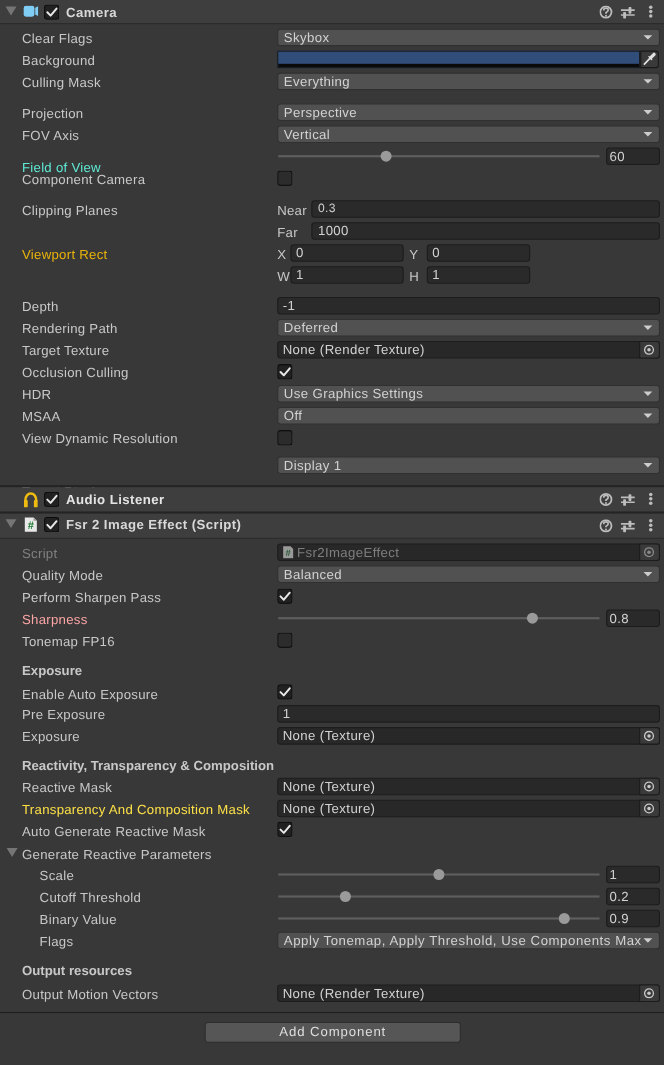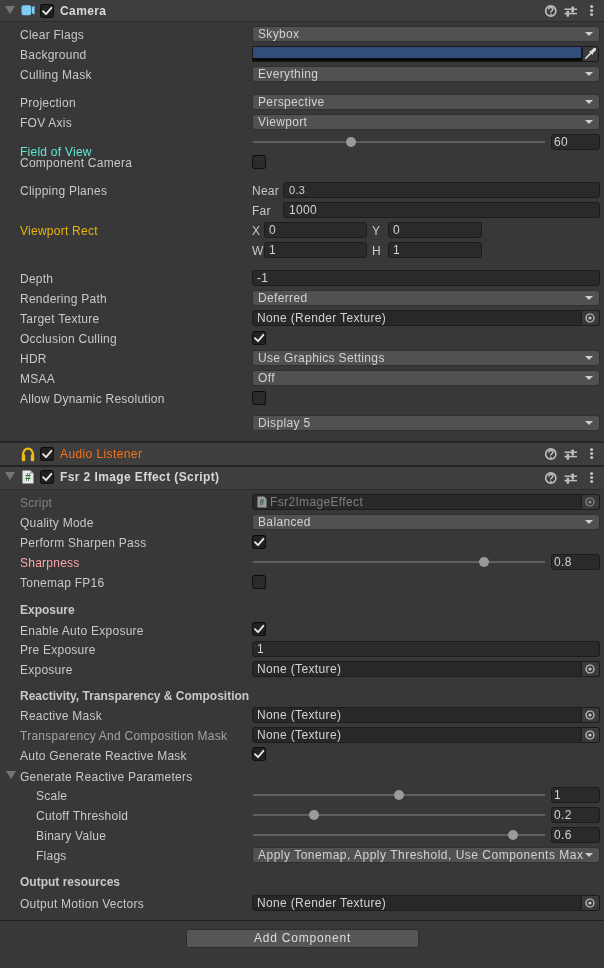--- a/index.html
+++ b/index.html
@@ -47,21 +47,21 @@
 <div style="position:absolute;left:20px;top:67px;height:16px;line-height:16px;color:#c8c8c8;font-size:12px;letter-spacing:0.25px;white-space:nowrap">Culling Mask</div>
 <div style="position:absolute;left:252px;top:66px;width:348px;height:16px;background:#515151;border:1px solid #303030;border-radius:3px;box-sizing:border-box"></div>
 <div style="position:absolute;left:258px;top:66px;height:16px;line-height:16px;color:#d2d2d2;font-size:12px;letter-spacing:0.35px;white-space:nowrap">Everything</div>
 <div style="position:absolute;left:585px;top:72px;width:0;height:0;border-left:4px solid transparent;border-right:4px solid transparent;border-top:4px solid #cdcdcd"></div>
 <div style="position:absolute;left:20px;top:95px;height:16px;line-height:16px;color:#c8c8c8;font-size:12px;letter-spacing:0.25px;white-space:nowrap">Projection</div>
 <div style="position:absolute;left:252px;top:94px;width:348px;height:16px;background:#515151;border:1px solid #303030;border-radius:3px;box-sizing:border-box"></div>
 <div style="position:absolute;left:258px;top:94px;height:16px;line-height:16px;color:#d2d2d2;font-size:12px;letter-spacing:0.35px;white-space:nowrap">Perspective</div>
 <div style="position:absolute;left:585px;top:100px;width:0;height:0;border-left:4px solid transparent;border-right:4px solid transparent;border-top:4px solid #cdcdcd"></div>
 <div style="position:absolute;left:20px;top:115px;height:16px;line-height:16px;color:#c8c8c8;font-size:12px;letter-spacing:0.25px;white-space:nowrap">FOV Axis</div>
 <div style="position:absolute;left:252px;top:114px;width:348px;height:16px;background:#515151;border:1px solid #303030;border-radius:3px;box-sizing:border-box"></div>
-<div style="position:absolute;left:258px;top:114px;height:16px;line-height:16px;color:#d2d2d2;font-size:12px;letter-spacing:0.35px;white-space:nowrap">Viewport</div>
+<div style="position:absolute;left:258px;top:114px;height:16px;line-height:16px;color:#d2d2d2;font-size:12px;letter-spacing:0.35px;white-space:nowrap">Vertical</div>
 <div style="position:absolute;left:585px;top:120px;width:0;height:0;border-left:4px solid transparent;border-right:4px solid transparent;border-top:4px solid #cdcdcd"></div>
 <div style="position:absolute;left:20px;top:144px;height:16px;line-height:16px;color:#5eead4;font-size:12px;letter-spacing:0.25px;white-space:nowrap">Field of View</div>
 <div style="position:absolute;left:253px;top:141px;width:292px;height:2px;background:#5e5e5e"></div>
 <div style="position:absolute;left:346px;top:137px;width:10px;height:10px;border-radius:50%;background:#9a9a9a"></div>
 <div style="position:absolute;left:551px;top:134px;width:49px;height:16px;background:#2a2a2a;border:1px solid #1c1c1c;border-radius:3px;box-sizing:border-box"></div>
 <div style="position:absolute;left:554px;top:134px;height:16px;line-height:16px;color:#d2d2d2;font-size:12px;letter-spacing:0.35px;white-space:nowrap">60</div>
 <div style="position:absolute;left:20px;top:155px;height:16px;line-height:16px;color:#c8c8c8;font-size:12px;letter-spacing:0.25px;white-space:nowrap">Component Camera</div>
 <div style="position:absolute;left:252px;top:155px;width:14px;height:14px;background:#2c2c2c;border:1px solid #0f0f0f;border-radius:3px;box-sizing:border-box;border-top-color:#0a0a0a"></div>
 <div style="position:absolute;left:20px;top:183px;height:16px;line-height:16px;color:#c8c8c8;font-size:12px;letter-spacing:0.25px;white-space:nowrap">Clipping Planes</div>
 <div style="position:absolute;left:252px;top:183px;height:16px;line-height:16px;color:#c8c8c8;font-size:12px;letter-spacing:0.25px;white-space:nowrap">Near</div>
@@ -104,39 +104,39 @@
     <path d="M2 6.2 L5 9.2 L10.4 2.8" fill="none" stroke="#e8e8e8" stroke-width="1.8" stroke-linecap="round" stroke-linejoin="round"></path>
   </svg>
 <div style="position:absolute;left:20px;top:351px;height:16px;line-height:16px;color:#c8c8c8;font-size:12px;letter-spacing:0.25px;white-space:nowrap">HDR</div>
 <div style="position:absolute;left:252px;top:350px;width:348px;height:16px;background:#515151;border:1px solid #303030;border-radius:3px;box-sizing:border-box"></div>
 <div style="position:absolute;left:258px;top:350px;height:16px;line-height:16px;color:#d2d2d2;font-size:12px;letter-spacing:0.35px;white-space:nowrap">Use Graphics Settings</div>
 <div style="position:absolute;left:585px;top:356px;width:0;height:0;border-left:4px solid transparent;border-right:4px solid transparent;border-top:4px solid #cdcdcd"></div>
 <div style="position:absolute;left:20px;top:371px;height:16px;line-height:16px;color:#c8c8c8;font-size:12px;letter-spacing:0.25px;white-space:nowrap">MSAA</div>
 <div style="position:absolute;left:252px;top:370px;width:348px;height:16px;background:#515151;border:1px solid #303030;border-radius:3px;box-sizing:border-box"></div>
 <div style="position:absolute;left:258px;top:370px;height:16px;line-height:16px;color:#d2d2d2;font-size:12px;letter-spacing:0.35px;white-space:nowrap">Off</div>
 <div style="position:absolute;left:585px;top:376px;width:0;height:0;border-left:4px solid transparent;border-right:4px solid transparent;border-top:4px solid #cdcdcd"></div>
-<div style="position:absolute;left:20px;top:391px;height:16px;line-height:16px;color:#c8c8c8;font-size:12px;letter-spacing:0.25px;white-space:nowrap">Allow Dynamic Resolution</div>
+<div style="position:absolute;left:20px;top:391px;height:16px;line-height:16px;color:#c8c8c8;font-size:12px;letter-spacing:0.25px;white-space:nowrap">View Dynamic Resolution</div>
 <div style="position:absolute;left:252px;top:391px;width:14px;height:14px;background:#2c2c2c;border:1px solid #0f0f0f;border-radius:3px;box-sizing:border-box;border-top-color:#0a0a0a"></div>
 <div style="position:absolute;left:20px;top:439px;height:16px;line-height:16px;color:#c8c8c8;font-size:12px;letter-spacing:0.25px;white-space:nowrap">Target Display</div>
 <div style="position:absolute;left:252px;top:415px;width:348px;height:16px;background:#515151;border:1px solid #303030;border-radius:3px;box-sizing:border-box"></div>
-<div style="position:absolute;left:258px;top:415px;height:16px;line-height:16px;color:#d2d2d2;font-size:12px;letter-spacing:0.35px;white-space:nowrap">Display 5</div>
+<div style="position:absolute;left:258px;top:415px;height:16px;line-height:16px;color:#d2d2d2;font-size:12px;letter-spacing:0.35px;white-space:nowrap">Display 1</div>
 <div style="position:absolute;left:585px;top:421px;width:0;height:0;border-left:4px solid transparent;border-right:4px solid transparent;border-top:4px solid #cdcdcd"></div>
 <div style="left:0;top:441px;width:604px;height:2px;background:#242424"></div>
 <div style="left:0;top:443px;width:604px;height:22px;background:#3e3e3e"></div>
 <div style="left:0;top:465px;width:604px;height:2px;background:#242424"></div>
 <svg style="left:21px;top:446px" width="14" height="16" viewBox="0 0 14 16">
     <path d="M2.1 10 L2.1 8.6 C2.1 5.2 4.3 2.6 7 2.6 C9.7 2.6 11.9 5.2 11.9 8.6 L11.9 10" fill="none" stroke="#eebb10" stroke-width="2.2"></path>
     <rect x="0.8" y="8.6" width="3.4" height="6.6" rx="0.8" fill="#eebb10"></rect>
     <rect x="9.8" y="8.6" width="3.4" height="6.6" rx="0.8" fill="#eebb10"></rect>
   </svg>
 <div style="position:absolute;left:40px;top:447px;width:14px;height:14px;background:#212121;border:1px solid #0f0f0f;border-radius:3px;box-sizing:border-box;border-top-color:#0a0a0a"></div>
 <svg style="position:absolute;left:41px;top:448px" width="12" height="12" viewBox="0 0 12 12">
     <path d="M2 6.2 L5 9.2 L10.4 2.8" fill="none" stroke="#e8e8e8" stroke-width="1.8" stroke-linecap="round" stroke-linejoin="round"></path>
   </svg>
-<div style="position:absolute;left:60px;top:446px;height:16px;line-height:16px;font-weight:normal;color:#f97316;font-size:12px;letter-spacing:0.4px;white-space:nowrap">Audio Listener</div>
+<div style="position:absolute;left:60px;top:446px;height:16px;line-height:16px;font-weight:bold;color:#e5e5e5;font-size:12px;letter-spacing:0.4px;white-space:nowrap">Audio Listener</div>
 <svg style="position:absolute;left:545px;top:448px" width="13" height="13">
     <circle cx="5.8" cy="6" r="5.1" fill="none" stroke="#bdbdbd" stroke-width="1.6"></circle>
     <path d="M3.8 4.5 C3.8 3.1 4.8 2.4 5.9 2.4 C7.1 2.4 7.9 3.2 7.9 4.2 C7.9 5.2 7.2 5.6 6.4 6.1 L5.9 6.5 L5.9 7.4" fill="none" stroke="#bdbdbd" stroke-width="1.5"></path>
     <circle cx="5.9" cy="9.3" r="0.9" fill="#bdbdbd"></circle>
   </svg>
 <svg style="position:absolute;left:563.5px;top:447px" width="14" height="14">
     <line x1="0.5" y1="5.2" x2="13" y2="5.2" stroke="#bdbdbd" stroke-width="1.5"></line>
     <rect x="7.4" y="2.4" width="2.6" height="6" rx="0.7" fill="#bdbdbd"></rect>
     <line x1="0.5" y1="9.6" x2="13" y2="9.6" stroke="#bdbdbd" stroke-width="1.5"></line>
     <rect x="2.5" y="6.8" width="2.6" height="6" rx="0.7" fill="#bdbdbd"></rect>
@@ -221,21 +221,21 @@
 <div style="position:absolute;left:257px;top:661px;height:16px;line-height:16px;color:#d2d2d2;font-size:12px;letter-spacing:0.35px;white-space:nowrap">None (Texture)</div>
 <div style="position:absolute;left:20px;top:688px;height:16px;line-height:16px;font-weight:bold;color:#c8c8c8;font-size:12px;letter-spacing:0px;white-space:nowrap">Reactivity, Transparency &amp; Composition</div>
 <div style="position:absolute;left:20px;top:708px;height:16px;line-height:16px;color:#c8c8c8;font-size:12px;letter-spacing:0.25px;white-space:nowrap">Reactive Mask</div>
 <div style="position:absolute;left:252px;top:707px;width:348px;height:16px;background:#282828;border:1px solid #1c1c1c;border-radius:3px;box-sizing:border-box"></div>
 <div style="position:absolute;left:581px;top:707px;width:19px;height:16px;background:#3a3a3a;border:1px solid #1c1c1c;border-radius:0 3px 3px 0;box-sizing:border-box"></div>
 <svg style="position:absolute;left:585px;top:710px" width="10" height="10">
     <circle cx="5" cy="5" r="4" fill="none" stroke="#c8c8c8" stroke-width="1.2"></circle>
     <circle cx="5" cy="5" r="1.6" fill="#c8c8c8"></circle>
   </svg>
 <div style="position:absolute;left:257px;top:707px;height:16px;line-height:16px;color:#d2d2d2;font-size:12px;letter-spacing:0.35px;white-space:nowrap">None (Texture)</div>
-<div style="position:absolute;left:20px;top:728px;height:16px;line-height:16px;color:#a3a3a3;font-size:12px;letter-spacing:0.25px;white-space:nowrap">Transparency And Composition Mask</div>
+<div style="position:absolute;left:20px;top:728px;height:16px;line-height:16px;color:#fde047;font-size:12px;letter-spacing:0.25px;white-space:nowrap">Transparency And Composition Mask</div>
 <div style="position:absolute;left:252px;top:727px;width:348px;height:16px;background:#282828;border:1px solid #1c1c1c;border-radius:3px;box-sizing:border-box"></div>
 <div style="position:absolute;left:581px;top:727px;width:19px;height:16px;background:#3a3a3a;border:1px solid #1c1c1c;border-radius:0 3px 3px 0;box-sizing:border-box"></div>
 <svg style="position:absolute;left:585px;top:730px" width="10" height="10">
     <circle cx="5" cy="5" r="4" fill="none" stroke="#c8c8c8" stroke-width="1.2"></circle>
     <circle cx="5" cy="5" r="1.6" fill="#c8c8c8"></circle>
   </svg>
 <div style="position:absolute;left:257px;top:727px;height:16px;line-height:16px;color:#d2d2d2;font-size:12px;letter-spacing:0.35px;white-space:nowrap">None (Texture)</div>
 <div style="position:absolute;left:20px;top:748px;height:16px;line-height:16px;color:#c8c8c8;font-size:12px;letter-spacing:0.25px;white-space:nowrap">Auto Generate Reactive Mask</div>
 <div style="position:absolute;left:252px;top:747px;width:14px;height:14px;background:#212121;border:1px solid #0f0f0f;border-radius:3px;box-sizing:border-box;border-top-color:#0a0a0a"></div>
 <svg style="position:absolute;left:253px;top:748px" width="12" height="12" viewBox="0 0 12 12">
@@ -250,21 +250,21 @@
 <div style="position:absolute;left:554px;top:787px;height:16px;line-height:16px;color:#d2d2d2;font-size:12px;letter-spacing:0.35px;white-space:nowrap">1</div>
 <div style="position:absolute;left:36px;top:808px;height:16px;line-height:16px;color:#c8c8c8;font-size:12px;letter-spacing:0.25px;white-space:nowrap">Cutoff Threshold</div>
 <div style="position:absolute;left:253px;top:814px;width:292px;height:2px;background:#5e5e5e"></div>
 <div style="position:absolute;left:309px;top:810px;width:10px;height:10px;border-radius:50%;background:#9a9a9a"></div>
 <div style="position:absolute;left:551px;top:807px;width:49px;height:16px;background:#2a2a2a;border:1px solid #1c1c1c;border-radius:3px;box-sizing:border-box"></div>
 <div style="position:absolute;left:554px;top:807px;height:16px;line-height:16px;color:#d2d2d2;font-size:12px;letter-spacing:0.35px;white-space:nowrap">0.2</div>
 <div style="position:absolute;left:36px;top:828px;height:16px;line-height:16px;color:#c8c8c8;font-size:12px;letter-spacing:0.25px;white-space:nowrap">Binary Value</div>
 <div style="position:absolute;left:253px;top:834px;width:292px;height:2px;background:#5e5e5e"></div>
 <div style="position:absolute;left:508px;top:830px;width:10px;height:10px;border-radius:50%;background:#9a9a9a"></div>
 <div style="position:absolute;left:551px;top:827px;width:49px;height:16px;background:#2a2a2a;border:1px solid #1c1c1c;border-radius:3px;box-sizing:border-box"></div>
-<div style="position:absolute;left:554px;top:827px;height:16px;line-height:16px;color:#d2d2d2;font-size:12px;letter-spacing:0.35px;white-space:nowrap">0.6</div>
+<div style="position:absolute;left:554px;top:827px;height:16px;line-height:16px;color:#d2d2d2;font-size:12px;letter-spacing:0.35px;white-space:nowrap">0.9</div>
 <div style="position:absolute;left:36px;top:848px;height:16px;line-height:16px;color:#c8c8c8;font-size:12px;letter-spacing:0.25px;white-space:nowrap">Flags</div>
 <div style="position:absolute;left:252px;top:847px;width:348px;height:16px;background:#515151;border:1px solid #303030;border-radius:3px;box-sizing:border-box"></div>
 <div style="position:absolute;left:258px;top:847px;height:16px;line-height:16px;color:#d2d2d2;font-size:12px;letter-spacing:0.5px;white-space:nowrap">Apply Tonemap, Apply Threshold, Use Components Max</div>
 <div style="position:absolute;left:585px;top:853px;width:0;height:0;border-left:4px solid transparent;border-right:4px solid transparent;border-top:4px solid #cdcdcd"></div>
 <div style="position:absolute;left:20px;top:874px;height:16px;line-height:16px;font-weight:bold;color:#c8c8c8;font-size:12px;letter-spacing:0px;white-space:nowrap">Output resources</div>
 <div style="position:absolute;left:20px;top:896px;height:16px;line-height:16px;color:#c8c8c8;font-size:12px;letter-spacing:0.25px;white-space:nowrap">Output Motion Vectors</div>
 <div style="position:absolute;left:252px;top:895px;width:348px;height:16px;background:#282828;border:1px solid #1c1c1c;border-radius:3px;box-sizing:border-box"></div>
 <div style="position:absolute;left:581px;top:895px;width:19px;height:16px;background:#3a3a3a;border:1px solid #1c1c1c;border-radius:0 3px 3px 0;box-sizing:border-box"></div>
 <svg style="position:absolute;left:585px;top:898px" width="10" height="10">
     <circle cx="5" cy="5" r="4" fill="none" stroke="#c8c8c8" stroke-width="1.2"></circle>

